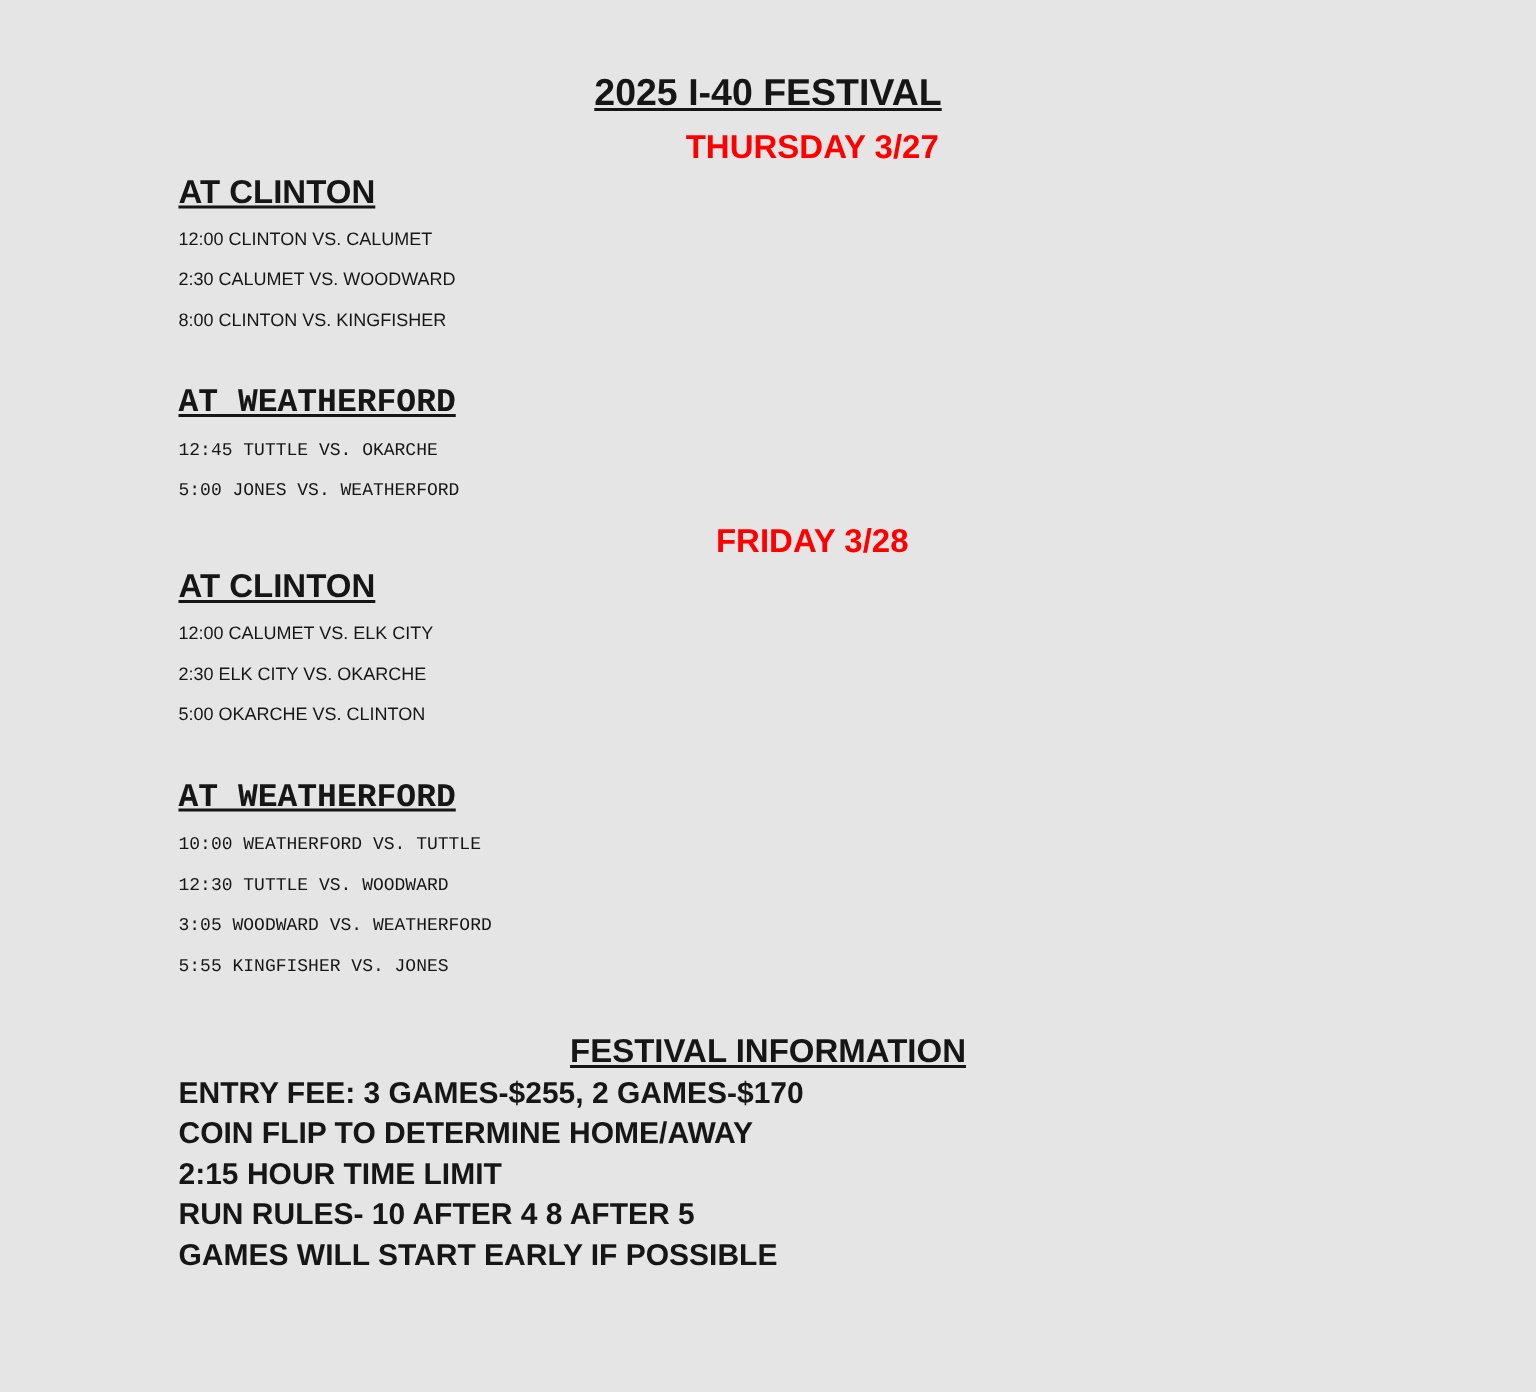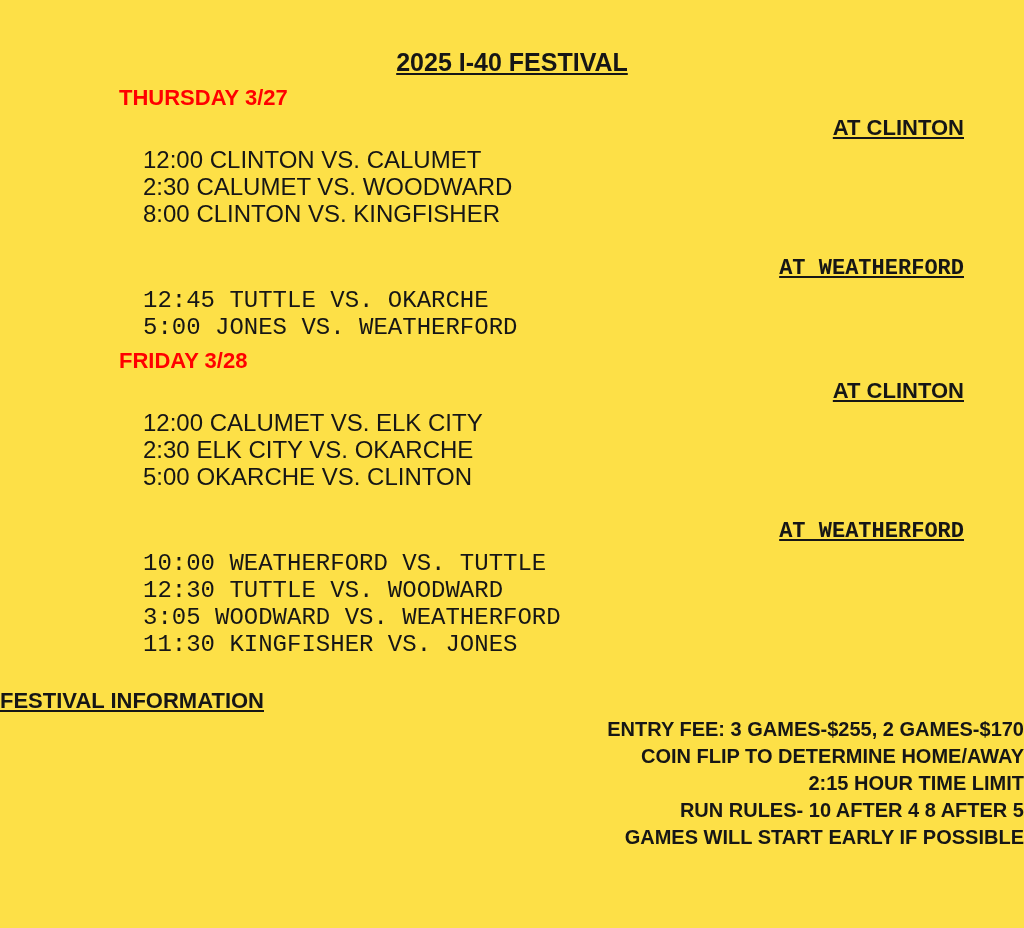--- a/index.html
+++ b/index.html
@@ -4,21 +4,21 @@
 <style>
   html, body {
     margin: 0;
     padding: 0;
     background: #ffffff;
   }
   .doc {
     position: relative;
     width: 1024px;
     height: 928px;
-    background: #fde047;
+    background: #e5e5e5;
     font-family: "Liberation Sans", sans-serif;
     color: var(--text-color, #161616);
     overflow: hidden;
   }
   .title {
     padding-top: 46px;
     text-align: center;
     font-size: 25px;
     line-height: 32px;
     font-weight: bold;
@@ -27,60 +27,59 @@
   .content {
     margin-left: 119px;
     margin-right: 60px;
   }
   .day-label {
     margin-top: 5px;
     font-size: 22px;
     line-height: 30px;
     font-weight: bold;
     color: var(--day-color, #ff0000);
+    text-align: center;
   }
   .venue-name {
     font-size: 22px;
     line-height: 30px;
     font-weight: bold;
     text-decoration: underline;
-    text-align: right;
   }
   .games {
     margin-top: 3px;
   }
   .game {
-    font-size: 24px;
+    font-size: 12px;
     line-height: 27px;
-    margin-left: 24px;
   }
   .venue {
     margin-bottom: 27px;
   }
   .venue:last-child {
     margin-bottom: 0;
     font-family: Liberation Mono, monospace;
   }
   .info {
     margin-top: 28px;
   }
   .info-heading {
+    text-align: center;
     font-size: 22px;
     line-height: 30px;
     font-weight: bold;
     text-decoration: underline;
   }
   .info-lines {
     margin-left: 119px;
   }
   .info-line {
     font-size: 20px;
     line-height: 27px;
     font-weight: bold;
-    text-align: right;
   }
 </style>
 </head>
 <body>
 
 <div class="doc" style="--day-color: #ff0000; --text-color: #161616;">
 
   <div class="title">2025 I-40 FESTIVAL</div>
 
   <div class="content">
@@ -117,21 +116,21 @@
           <div class="game">5:00 OKARCHE VS. CLINTON</div>
         </div>
       </div>
 
       <div class="venue">
         <div class="venue-name">AT WEATHERFORD</div>
         <div class="games">
           <div class="game">10:00 WEATHERFORD VS. TUTTLE</div>
           <div class="game">12:30 TUTTLE VS. WOODWARD</div>
           <div class="game">3:05 WOODWARD VS. WEATHERFORD</div>
-          <div class="game">11:30 KINGFISHER VS. JONES</div>
+          <div class="game">5:55 KINGFISHER VS. JONES</div>
         </div>
       </div>
     </div>
 
   </div>
 
   <div class="info">
     <div class="info-heading">FESTIVAL INFORMATION</div>
     <div class="info-lines">
       <div class="info-line">ENTRY FEE: 3 GAMES-$255, 2 GAMES-$170</div>

